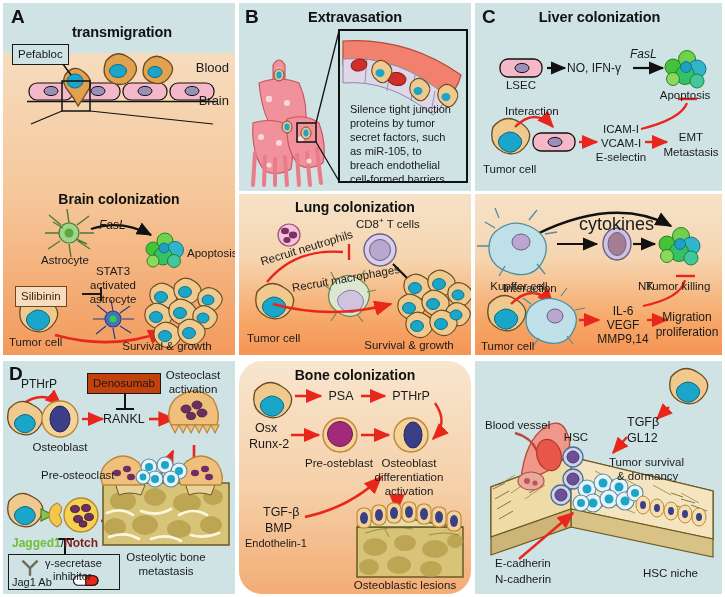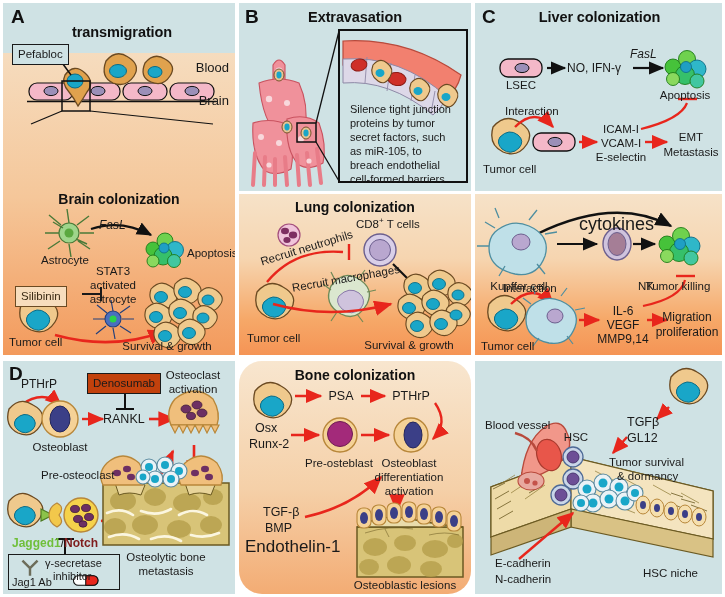--- a/index.html
+++ b/index.html
@@ -761,21 +761,21 @@
     <div class="lbl ctr" style="left:102px; top:28px; font-size:12.5px;">PSA</div>
     <div class="lbl ctr" style="left:172px; top:28px; font-size:12.5px;">PTHrP</div>
     <div class="lbl" style="left:16px; top:60px; font-size:12.5px;">Osx</div>
     <div class="lbl" style="left:10px; top:76px; font-size:12.5px;">Runx-2</div>
     <div class="lbl ctr" style="left:100px; top:96px;">Pre-osteblast</div>
     <div class="lbl ctr" style="left:170px; top:96px;">Osteoblast</div>
     <div class="lbl ctr" style="left:170px; top:110px;">differentiation</div>
     <div class="lbl ctr" style="left:170px; top:124px;">activation</div>
     <div class="lbl" style="left:24px; top:144px; font-size:12.5px;">TGF-β</div>
     <div class="lbl" style="left:26px; top:160px; font-size:12.5px;">BMP</div>
-    <div class="lbl" style="left:6px; top:176px; font-size:17px;">Endothelin-1</div>
+    <div class="lbl" style="left:6px; top:176px; font-size:11px;">Endothelin-1</div>
     <div class="lbl ctr" style="left:166px; top:218px;">Osteoblastic lesions</div>
   </div>
 
   <div class="panel bg-blue" style="left:475px; top:361px; width:247px; height:233px;">
 
     <svg class="ov" viewBox="0 0 247 233">
       <defs>
         <marker id="ar-red-f" markerWidth="8" markerHeight="8" refX="6.4" refY="3" orient="auto">
           <path d="M0,0 L7,3 L0,6 z" fill="#e8261c"></path>
         </marker>

